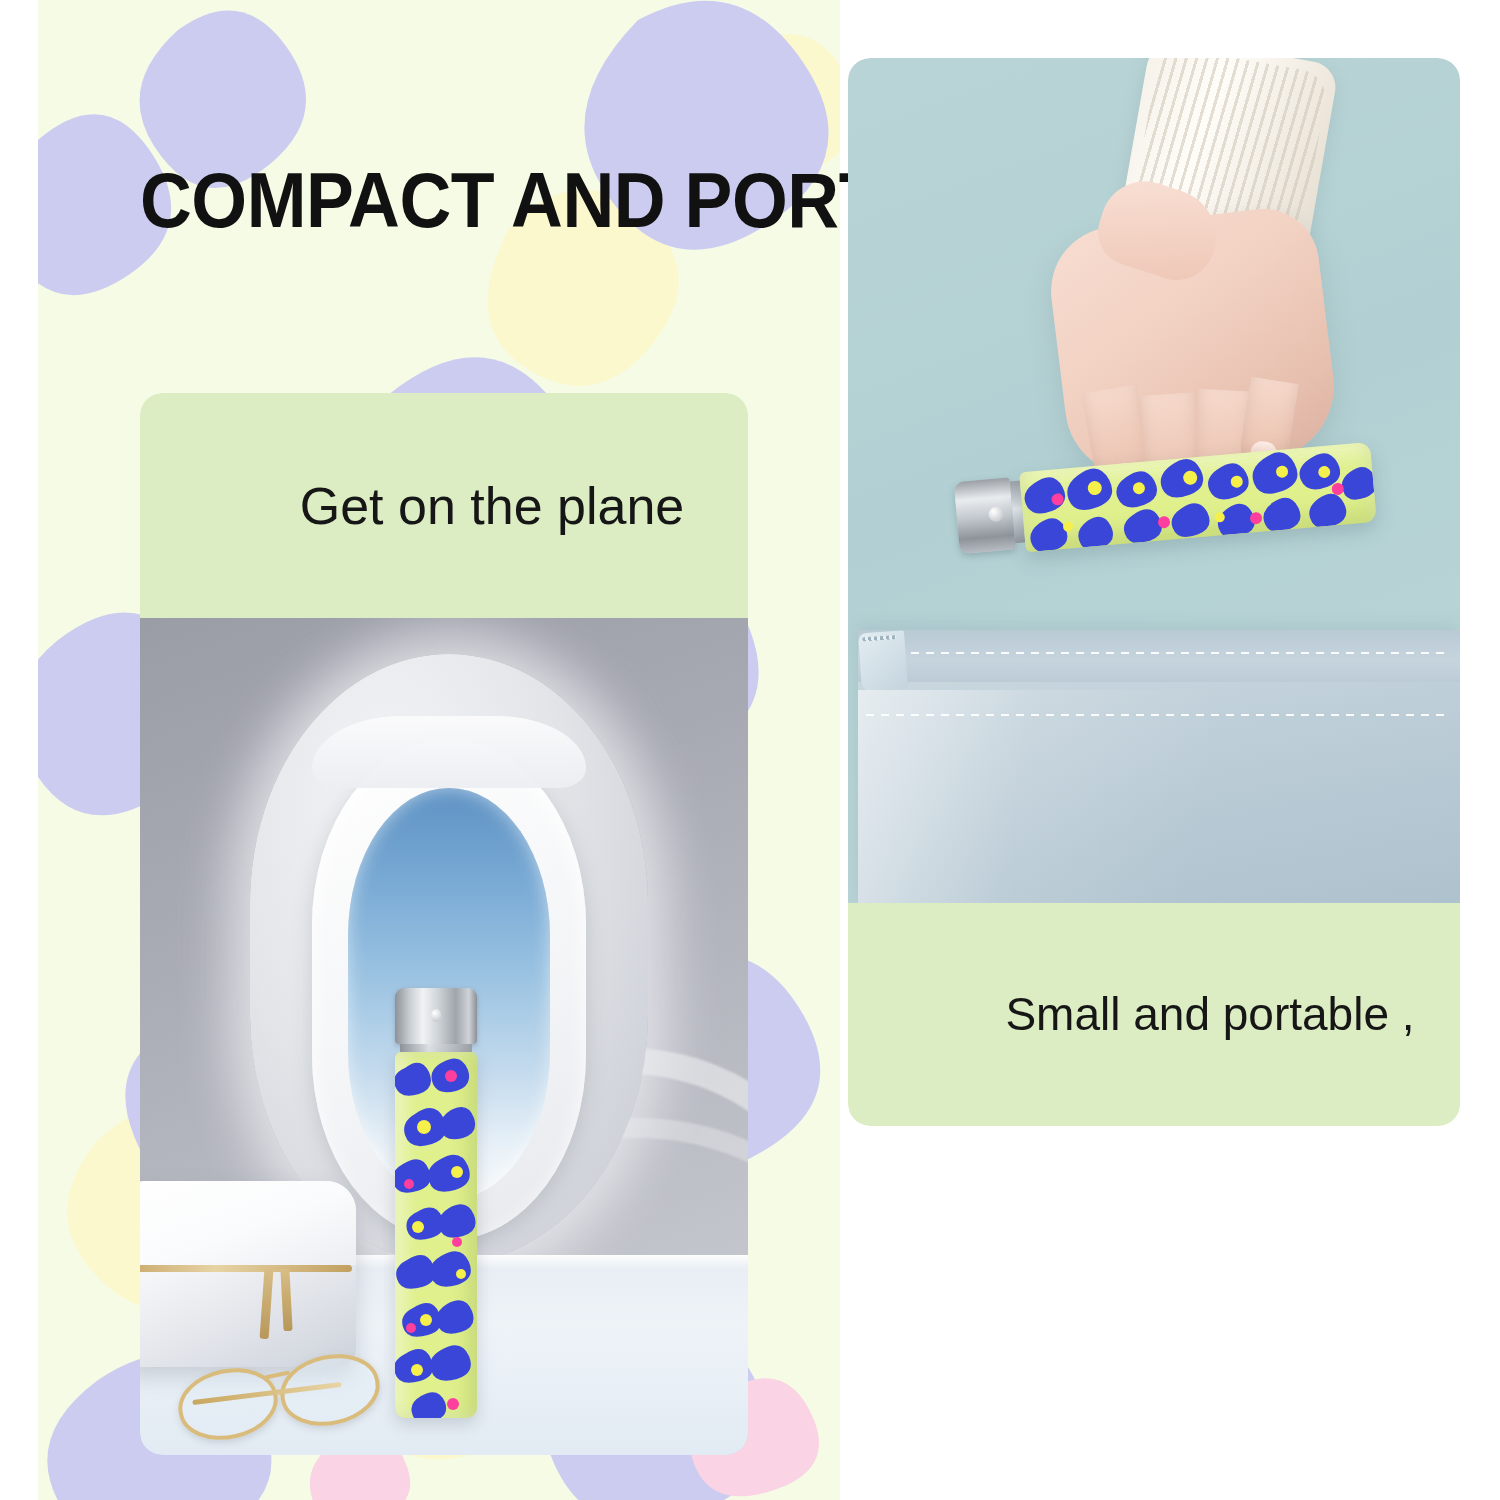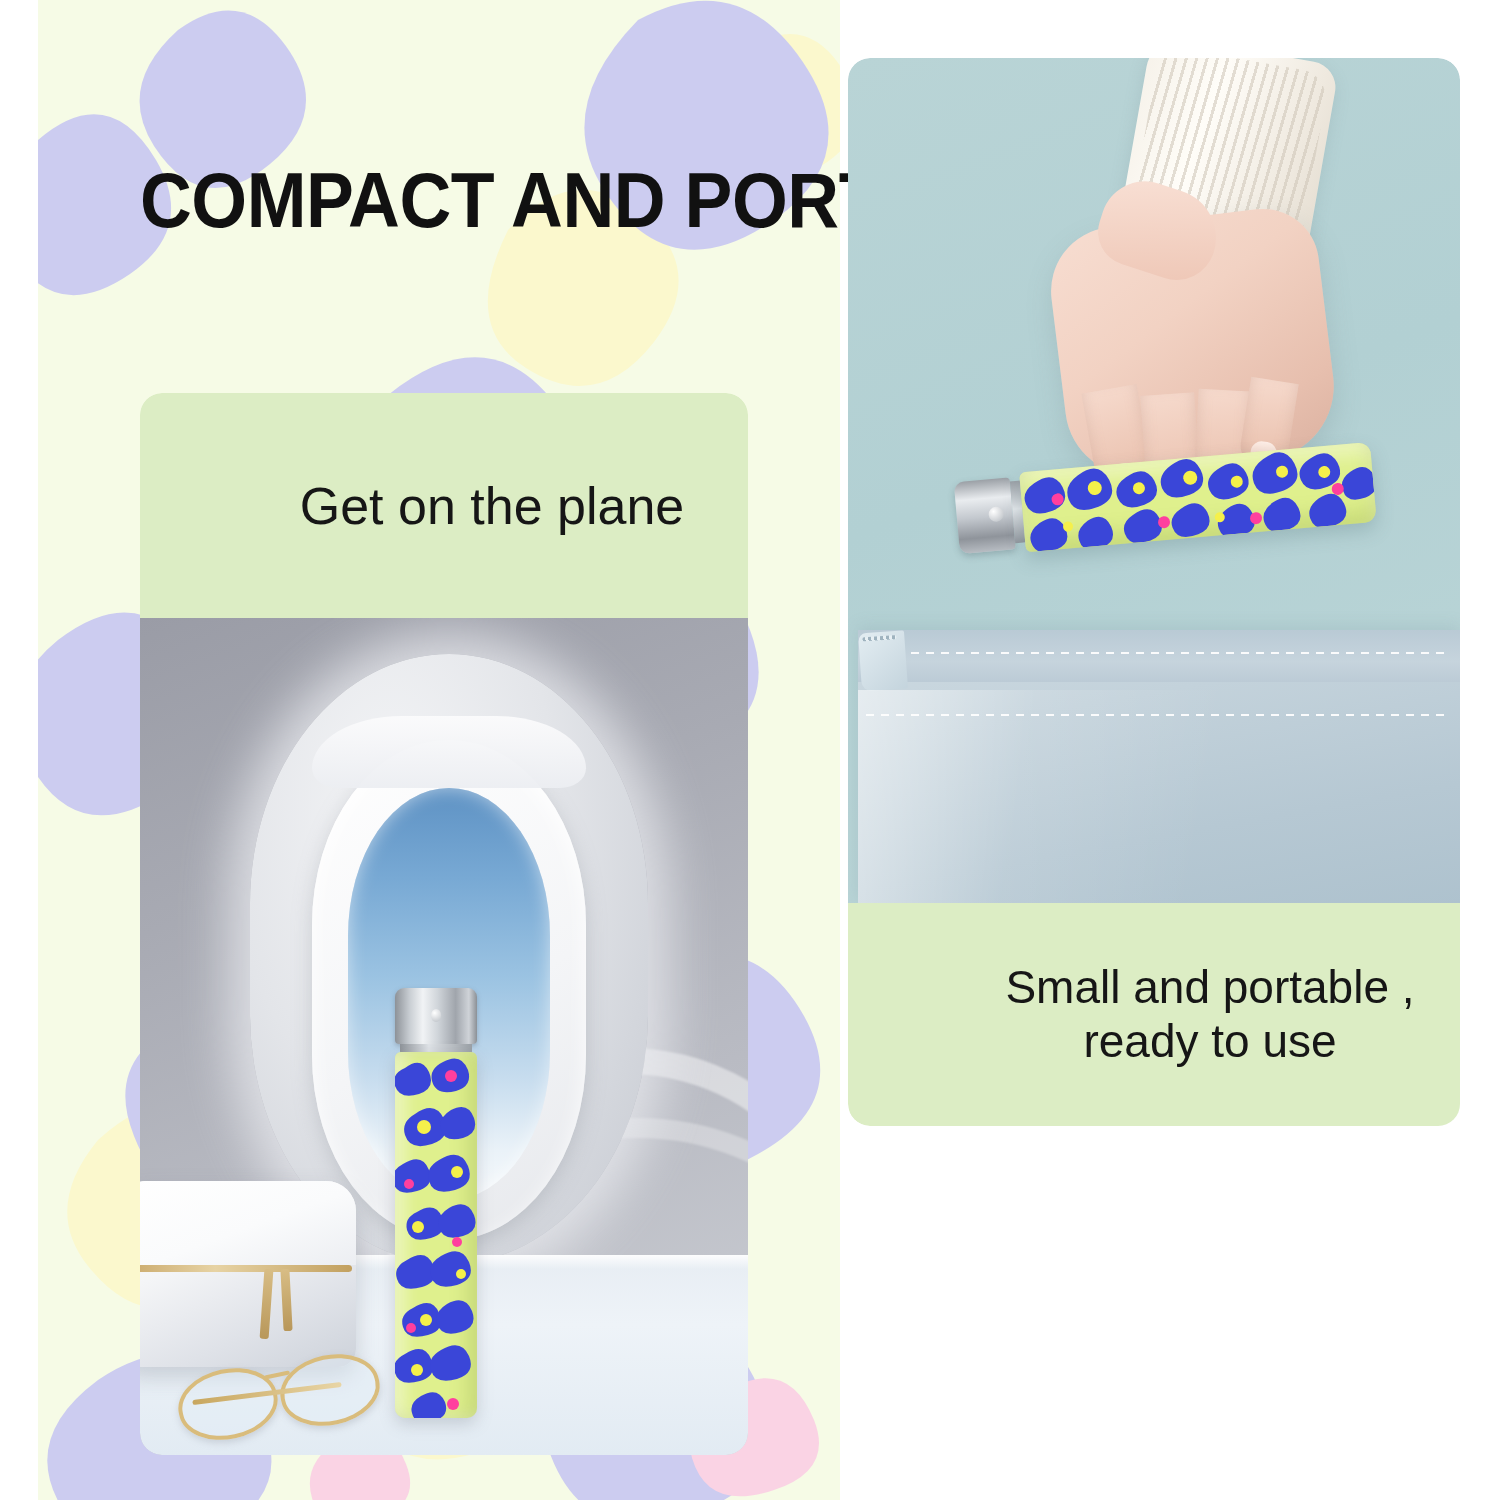--- a/index.html
+++ b/index.html
@@ -463,19 +463,18 @@
         <div class="seam" style="top:84px;"></div>
         <div class="zipper"></div>
         <div class="pouch-sheen"></div>
       </div>
 
     </div>
 
     <div class="cap-right">
       <div class="txt">
         <div>Small and portable ,</div>
-        <div>ready to use</div>
       </div>
     </div>
 
   </div>
 
 </div>
 
 </body></html>

